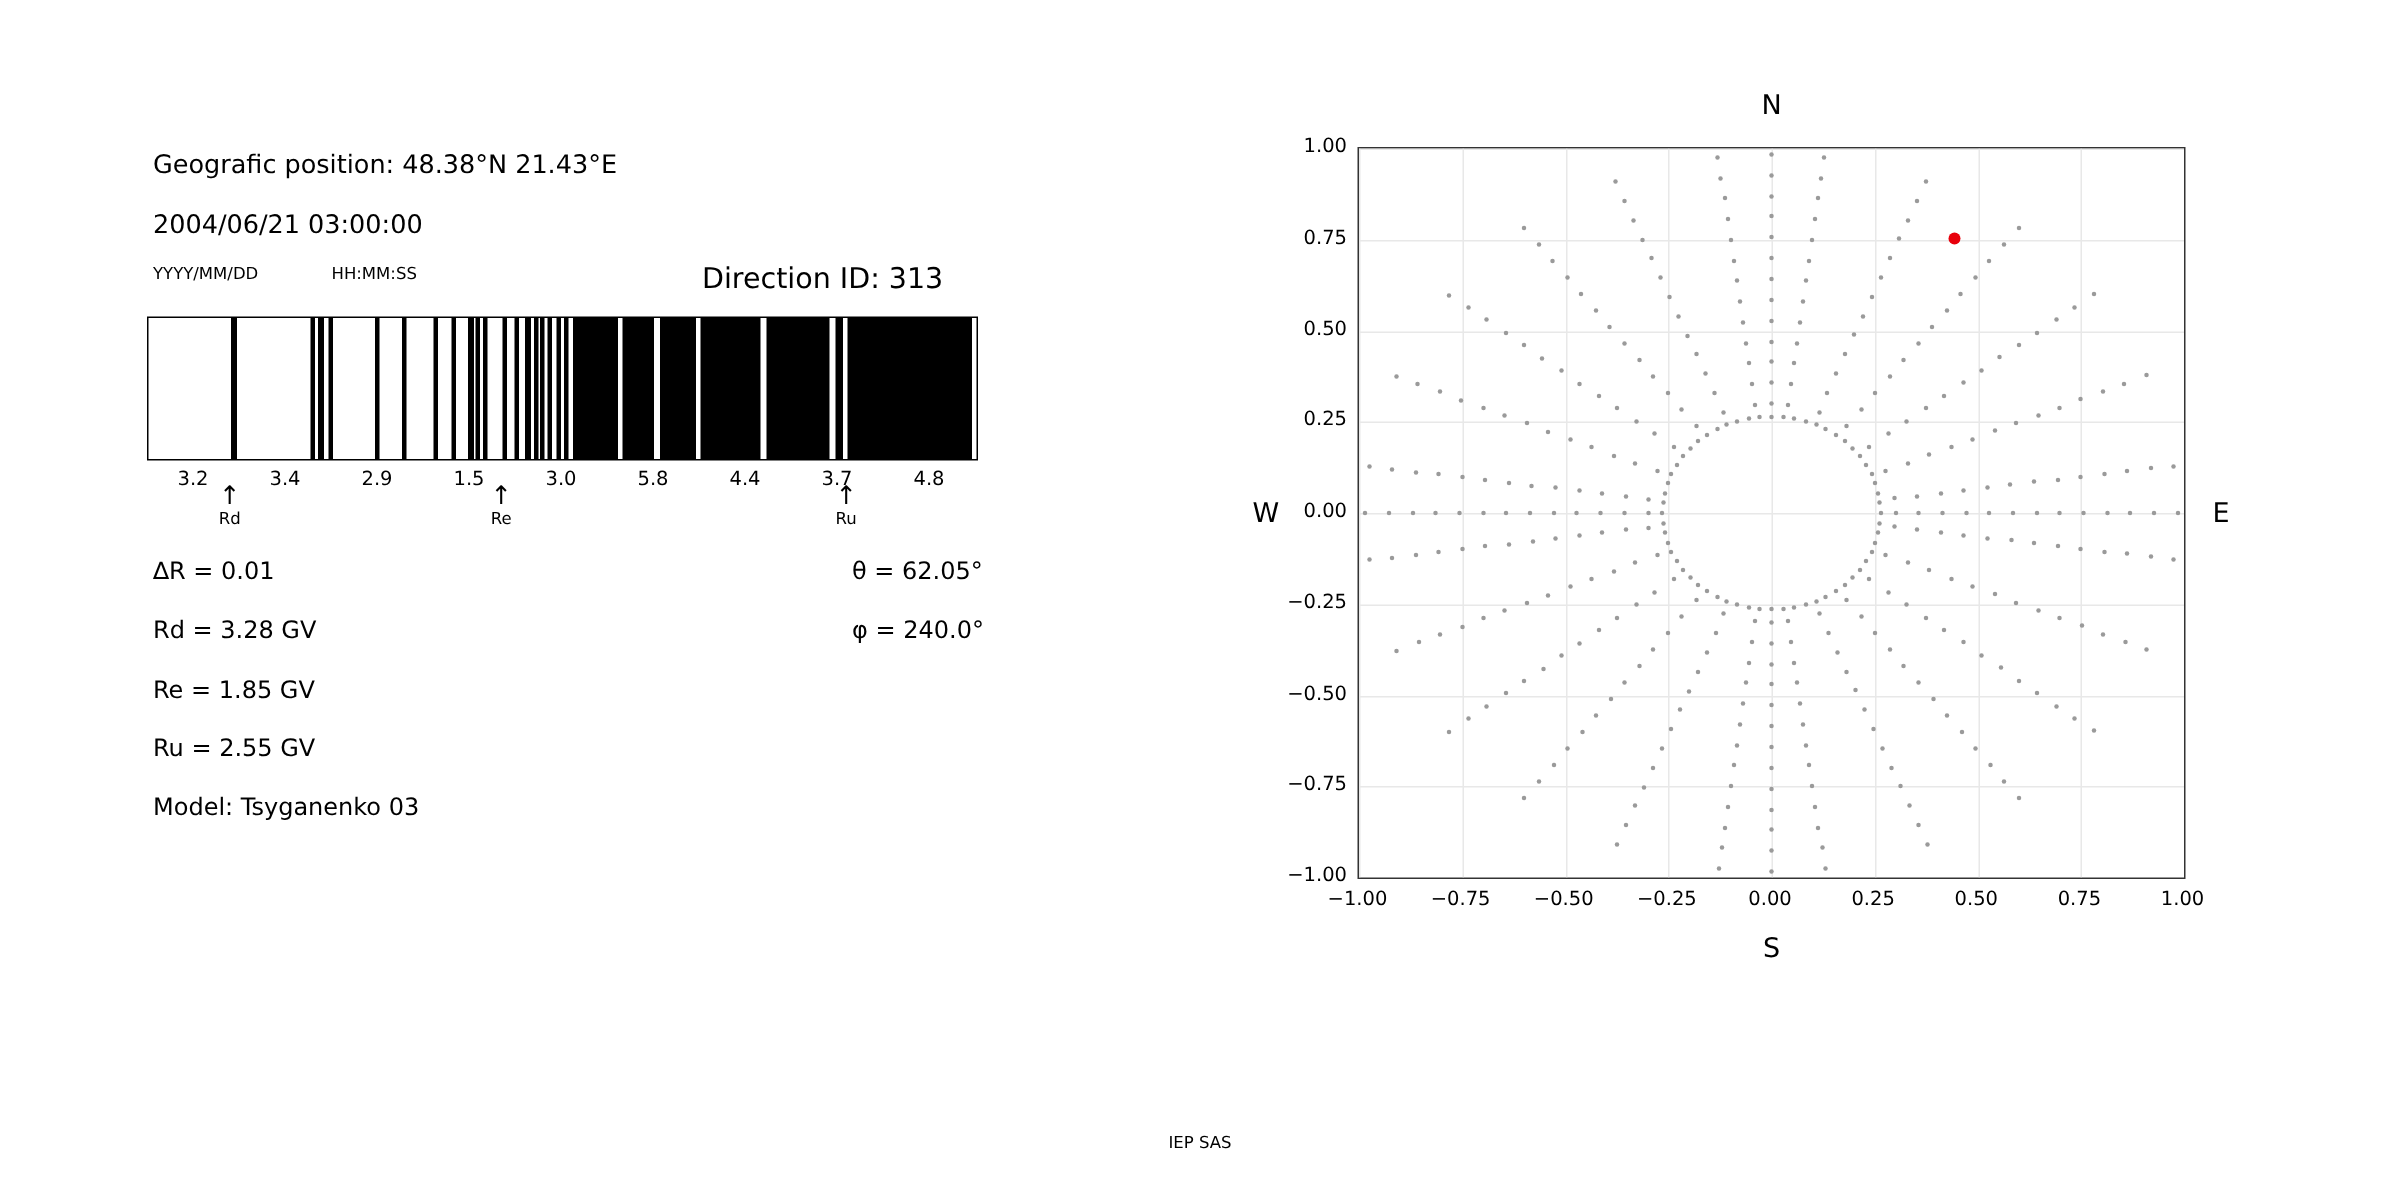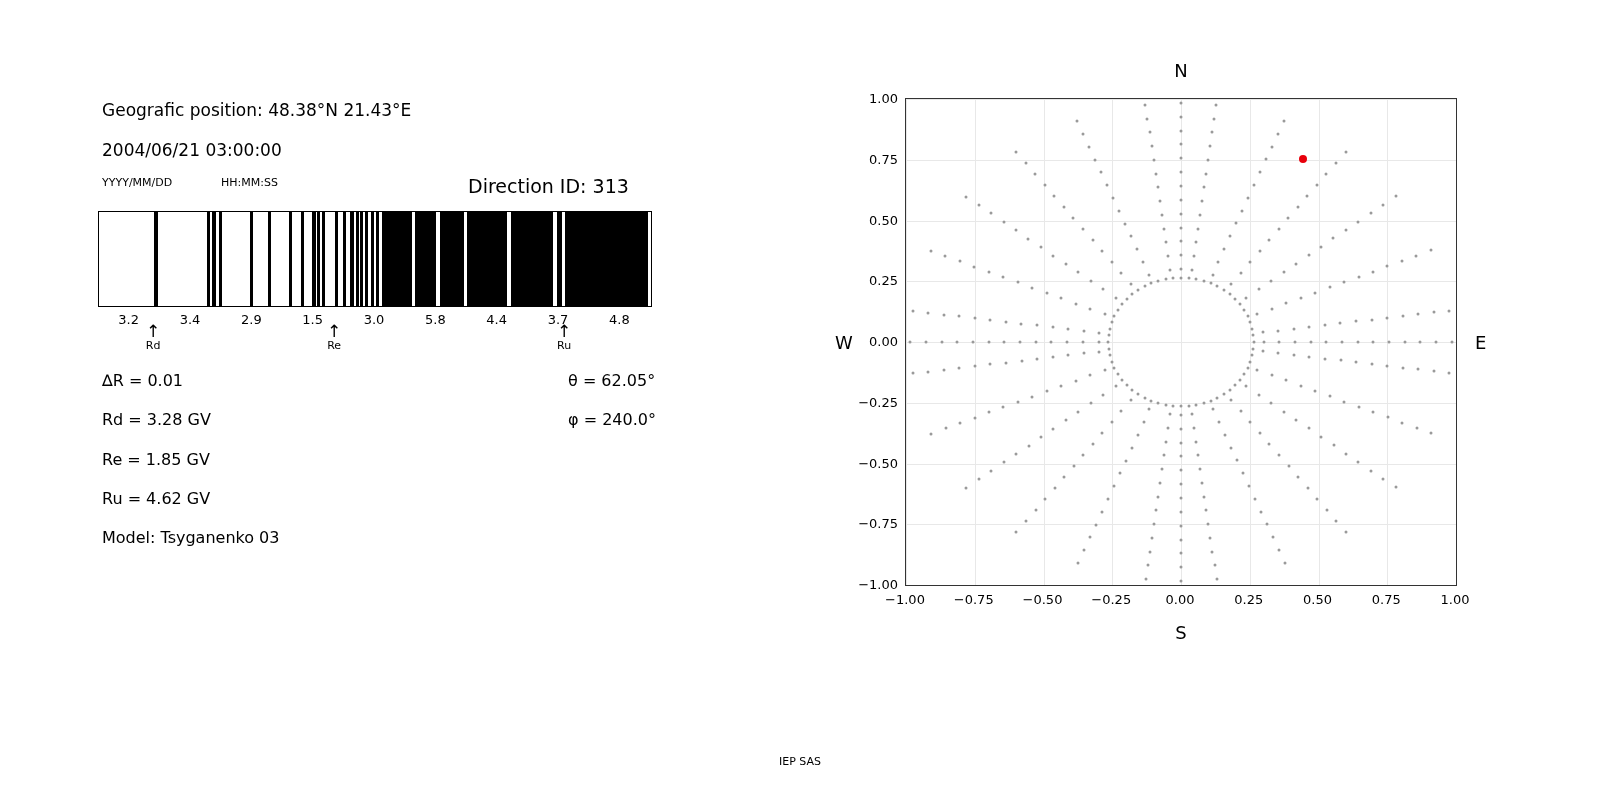--- a/index.html
+++ b/index.html
@@ -299,21 +299,21 @@
       </div>
       <div class="marker" style="left: 466.133px; top: 16px;">
         <span class="arrow">↑</span>
         <span class="mlabel">Ru</span>
       </div>
     </div>
 
   <div class="info" id="info-dr">∆R = 0.01</div>
   <div class="info" id="info-rd">Rd = 3.28 GV</div>
   <div class="info" id="info-re">Re = 1.85 GV</div>
-  <div class="info" id="info-ru">Ru = 4.62 GV</div>
+  <div class="info" id="info-ru">Ru = 2.55 GV</div>
   <div class="info" id="info-model">Model: Tsyganenko 03</div>
   <div class="info" id="info-theta">θ = 62.05°</div>
   <div class="info" id="info-phi">φ = 240.0°</div>
 </div>
 
 <div id="right-panel">
   <div id="polar-box">
       <div class="gridline-v" style="left: 0px;"></div>
       <div class="gridline-v" style="left: 68.75px;"></div>
       <div class="gridline-v" style="left: 137.5px;"></div>

